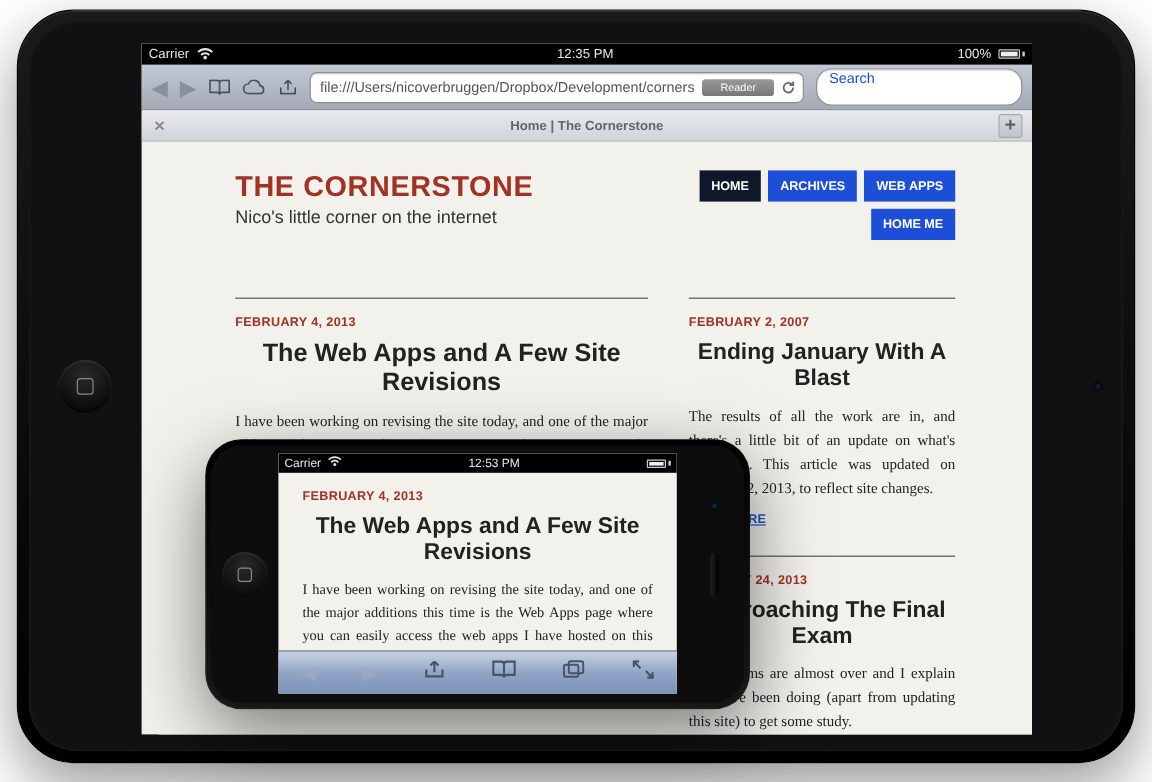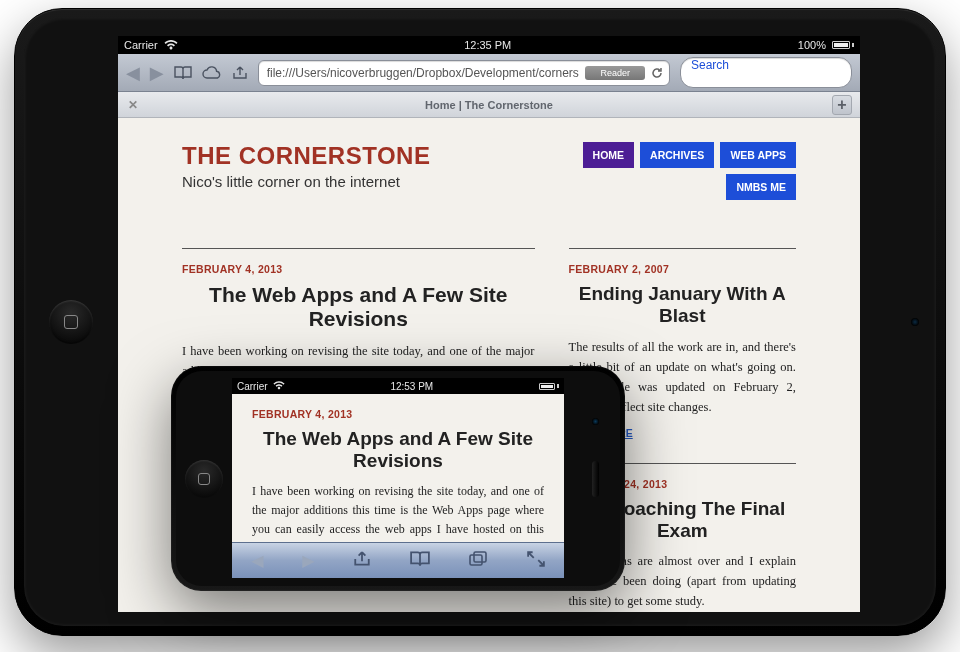--- a/index.html
+++ b/index.html
@@ -128,27 +128,28 @@
   position:relative;
 }
 .tabclose { position:absolute; left:10px; color:#888; font-size:12px; }
 .tabadd { position:absolute; right:8px; width:20px; height:20px; background:linear-gradient(#d8dce2,#bfc4cc); border:1px solid #a3a8b0; border-radius:3px; color:#5a5f67; font-size:16px; font-weight:bold; display:flex; align-items:center; justify-content:center; line-height:1; }
 
 
 .page {
   padding: 24px 64px;
   background: #f3f1ec;
   height: 505px;
+  margin-left: 14px;
 }
 .header-row { display:flex; justify-content:space-between; align-items:flex-start; }
 .site-title { font-family: "Arial Black", Arial, sans-serif; font-weight:900; font-size:24px; color:#a13224; letter-spacing:.5px; }
 .site-subtitle { font-family: Arial, sans-serif; font-size:15px; color:#333; margin-top:3px; }
 .nav { display:flex; flex-wrap:wrap; gap:6px; justify-content:flex-end; max-width:220px; }
 .nav-item { background:#1d4ed8; color:#fff; font-family:Arial,sans-serif; font-size:10.5px; font-weight:bold; padding:7px 10px; }
-.nav-item.active { background:#4c1d95; }
+.nav-item.active { background:#0f172a; }
 
 .cols { display:flex; gap:34px; margin-top:48px; }
 .col-main { flex:1.55; }
 .col-side { flex:1; }
 .post-date { color:#a13224; font-family:Arial,sans-serif; font-size:10.5px; font-weight:bold; letter-spacing:.3px; border-top:1px solid #555; padding-top:14px; margin-bottom:8px; }
 .post-title { font-family:"Arial Black",Arial,sans-serif; font-weight:900; color:#222; font-size:21px; line-height:1.15; margin-bottom:10px;text-align:center; }
 .col-side .post-title { font-size:19px; }
 .post-body { font-family:Georgia,serif; font-size:12.5px; line-height:1.6; color:#222; text-align:justify; }
 .read-more { color:#2258c4; font-family:Arial,sans-serif; font-size:10.5px; font-weight:bold; margin-top:10px; text-decoration:underline; }
 .side-post { margin-bottom:24px; }
@@ -287,21 +288,21 @@
     <div class="page">
       <div class="header-row">
         <div>
           <div class="site-title">THE CORNERSTONE</div>
           <div class="site-subtitle">Nico's little corner on the internet</div>
         </div>
         <div class="nav">
           <span class="nav-item active">HOME</span>
           <span class="nav-item">ARCHIVES</span>
           <span class="nav-item">WEB APPS</span>
-          <span class="nav-item">NMBS ME</span>
+          <span class="nav-item">HOME ME</span>
         </div>
       </div>
 
       <div class="cols">
         <div class="col-main">
           <div class="post-date">FEBRUARY 4, 2013</div>
           <div class="post-title">The Web Apps and A Few Site Revisions</div>
           <div class="post-body">I have been working on revising the site today, and one of the major additions this time is the Web Apps page where you can easily access the web apps I have hosted on this domain. (For instance, the NMBS app I mentioned a few posts ago.)</div>
         </div>
         <div class="col-side">

